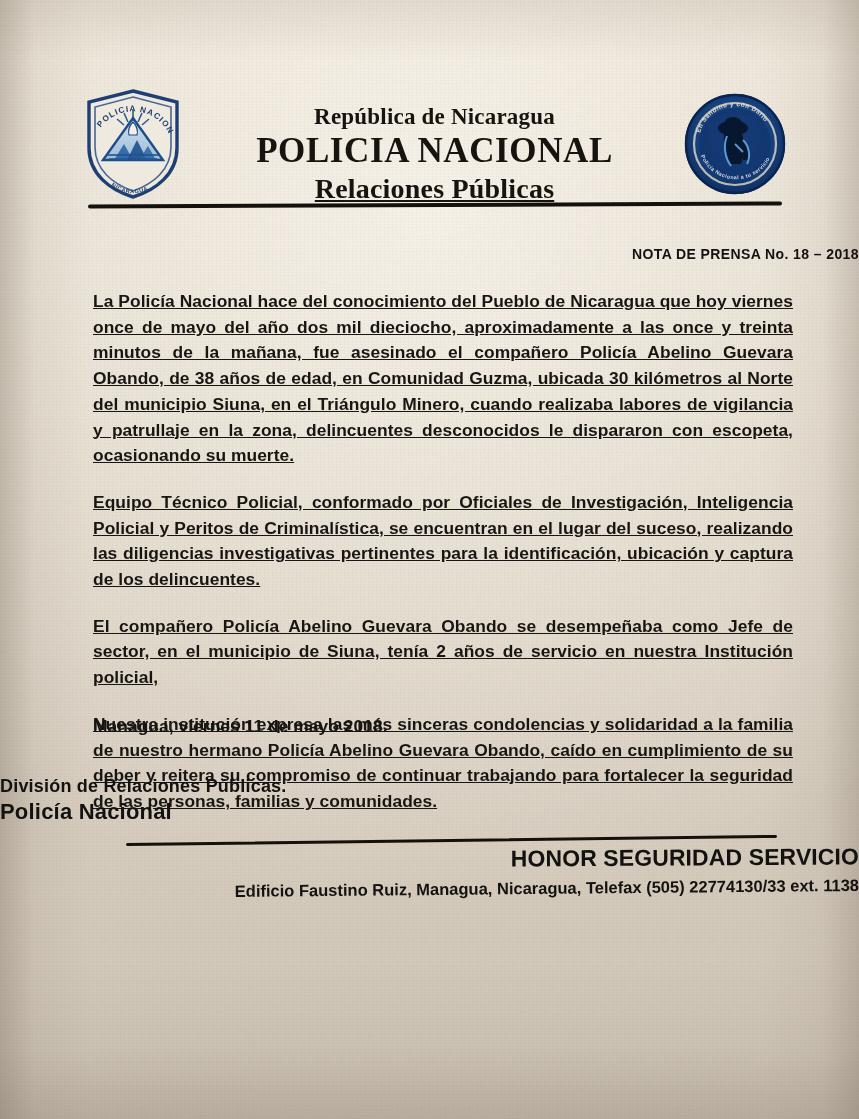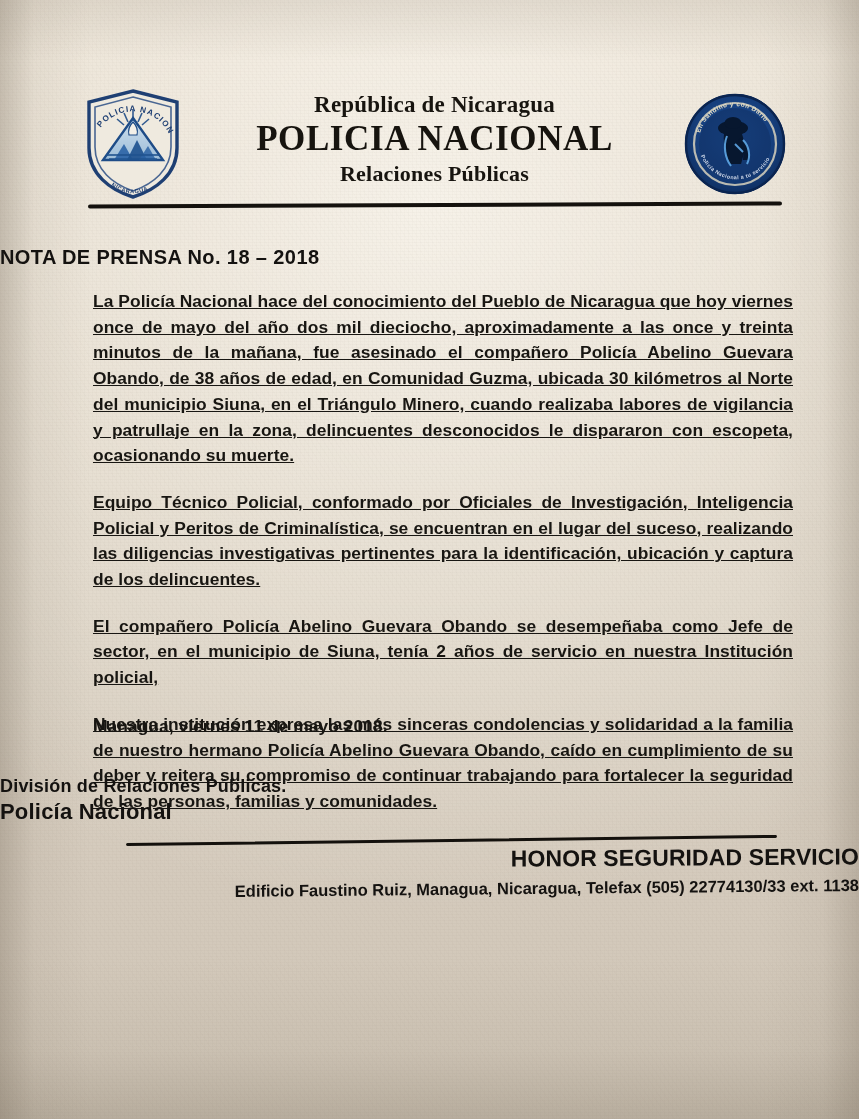--- a/index.html
+++ b/index.html
@@ -74,54 +74,56 @@
     top: 4px;
     text-align: center;
     font-family: "Liberation Serif", "DejaVu Serif", serif;
     color: #17140f;
   }
   #line-republica {
     font-size: 23px;
     font-weight: bold;
     letter-spacing: .2px;
     line-height: 1.12;
+    margin-top: 12px;
   }
   #line-institucion {
     font-size: 35px;
     font-weight: bold;
     letter-spacing: .6px;
     line-height: 1.16;
     margin-top: 1px;
   }
   #line-area {
-    font-size: 22px;
+    font-size: 28px;
     font-weight: bold;
     letter-spacing: .2px;
     line-height: 1.15;
     margin-top: 2px;
+    text-decoration: underline;
   }
 
   #header-rule {
     position: absolute;
     left: 88px;
     top: 203px;
     width: 694px;
     height: 4px;
     background: #14110d;
     transform: rotate(-0.25deg);
     border-radius: 2px;
   }
 
   
   #doc-title {
     position: absolute;
     left: 0; right: 0;
     top: 246px;
-    text-align: left;
-    font-size: 20px;
+    text-align: right;
+    font-size: 14px;
     font-weight: bold;
     letter-spacing: .4px;
     color: #141210;
   }
 
   #body-copy {
     position: absolute;
     left: 93px;
     top: 289px;
     width: 700px;

